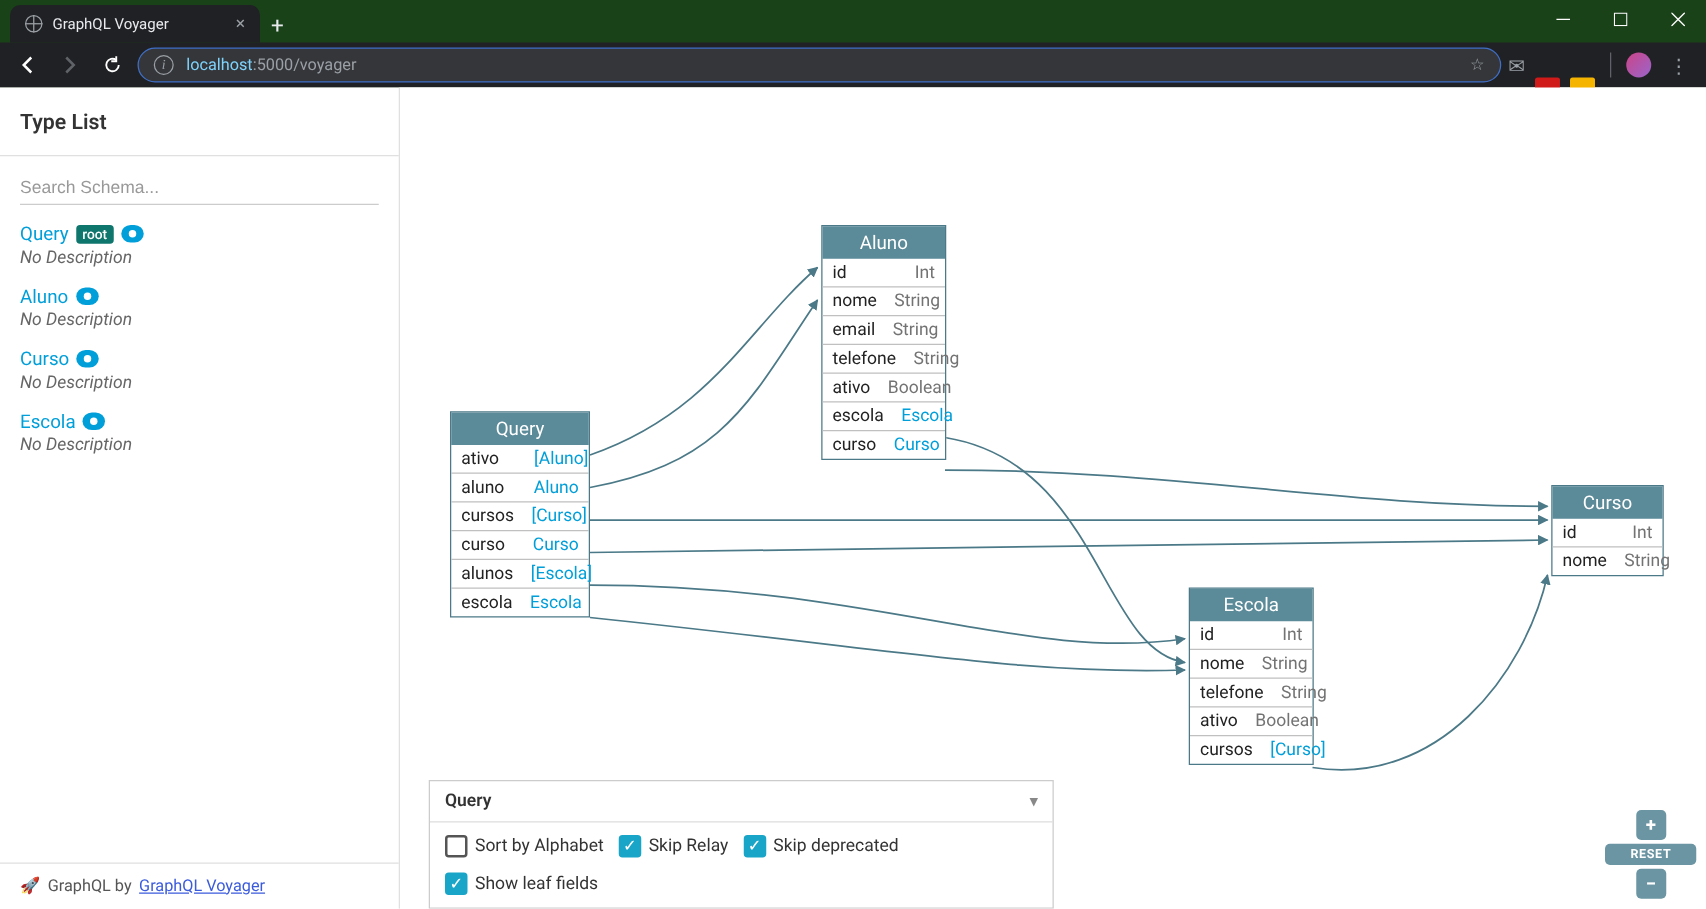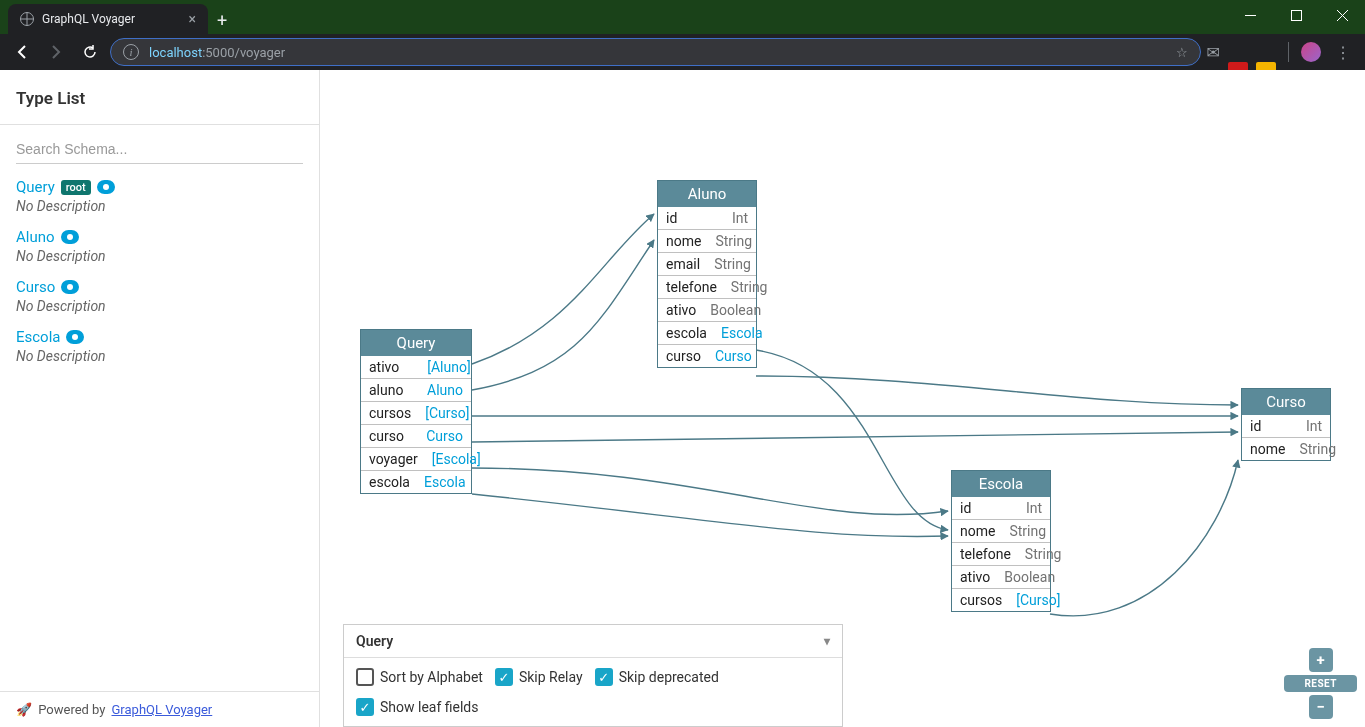--- a/index.html
+++ b/index.html
@@ -164,21 +164,21 @@
         <div class="type-item">
           <div class="name-row">
             <span class="type-link">Escola</span>
             <span class="eye"></span>
           </div>
           <div class="no-desc">No Description</div>
         </div>
       </div>
     <div class="sidebar-footer">
       <span>🚀</span>
-      <span>Powered by</span>
+      <span>GraphQL by</span>
       <a>GraphQL Voyager</a>
     </div>
   </div>
 
   <div class="canvas">
     <svg class="graph">
       <defs>
         <marker id="arrow" viewBox="0 0 10 10" refX="9" refY="5" markerWidth="6" markerHeight="6" orient="auto-start-reverse">
           <path d="M 0 0 L 10 5 L 0 10 z" fill="#4b7987"></path>
         </marker>
@@ -208,21 +208,21 @@
         </div>
         <div class="node-row">
           <span class="field">cursos</span>
           <span class="ftype link">[Curso]</span>
         </div>
         <div class="node-row">
           <span class="field">curso</span>
           <span class="ftype link">Curso</span>
         </div>
         <div class="node-row">
-          <span class="field">voyager</span>
+          <span class="field">alunos</span>
           <span class="ftype link">[Escola]</span>
         </div>
         <div class="node-row">
           <span class="field">escola</span>
           <span class="ftype link">Escola</span>
         </div>
       </div>
     <div class="node" id="node-Aluno" style="left:337px; top:110px; width:100px;">
         <div class="node-header">Aluno</div>
         <div class="node-row">

